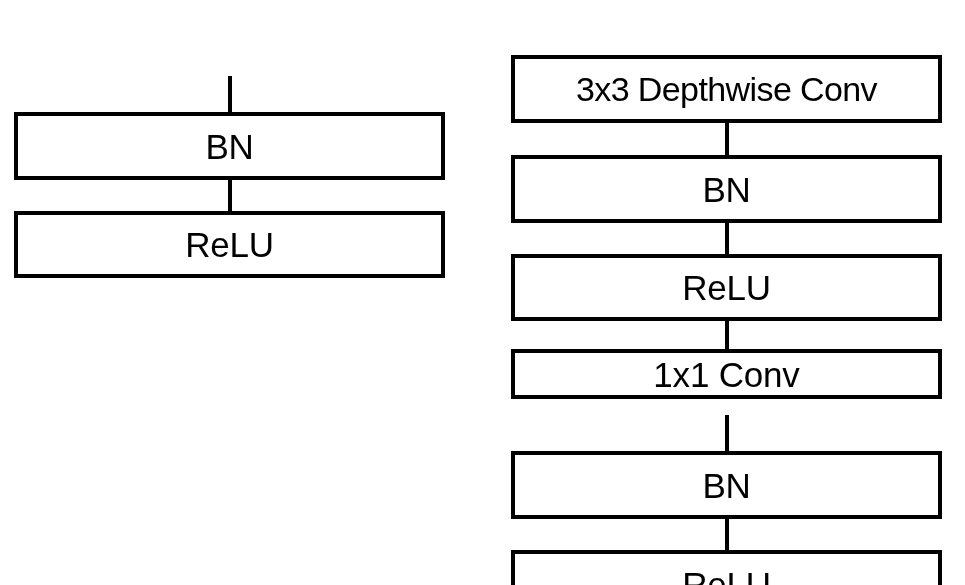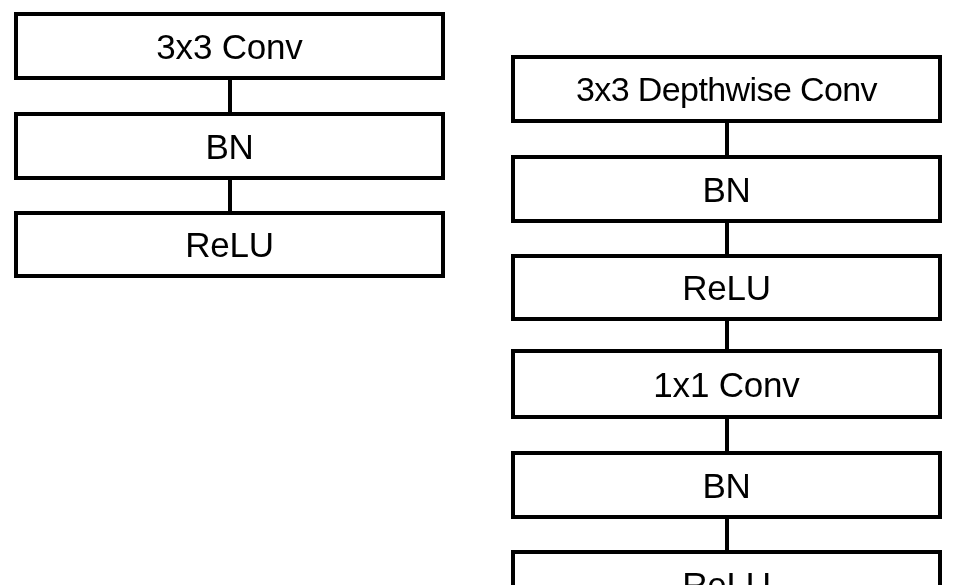--- a/index.html
+++ b/index.html
@@ -64,43 +64,40 @@
     left: 213.5px;
     width: 4px;
     background: #000000;
     z-index: 1;
   }
 
   
   .row-0 { top: 12px;  height: 68px; }
   .row-1 { top: 112px; height: 68px; }
   .row-2 { top: 211px; height: 67px; }
-  .row-3 { top: 306px; height: 70px; }
+  .row-3 { top: 306px; height: 50px; }
   .row-4 { top: 408px; height: 68px; }
   .row-5 { top: 507px; height: 68px; }
 
   .conn-0 { top: 76px;  height: 40px; }
   .conn-1 { top: 176px; height: 39px; }
   .conn-2 { top: 274px; height: 36px; }
   .conn-3 { top: 372px; height: 40px; }
   .conn-4 { top: 472px; height: 39px; }
 </style>
 </head>
 <body>
 
 <div id="canvas">
 
   <div class="column" id="column-standard">
 
     <div class="connector conn-0"></div>
     <div class="connector conn-1"></div>
 
-    <div class="node row-0">
-      <span class="node-label">3x3 Conv</span>
-    </div>
 
     <div class="node row-1">
       <span class="node-label">BN</span>
     </div>
 
     <div class="node row-2">
       <span class="node-label">ReLU</span>
     </div>
   </div>
 

